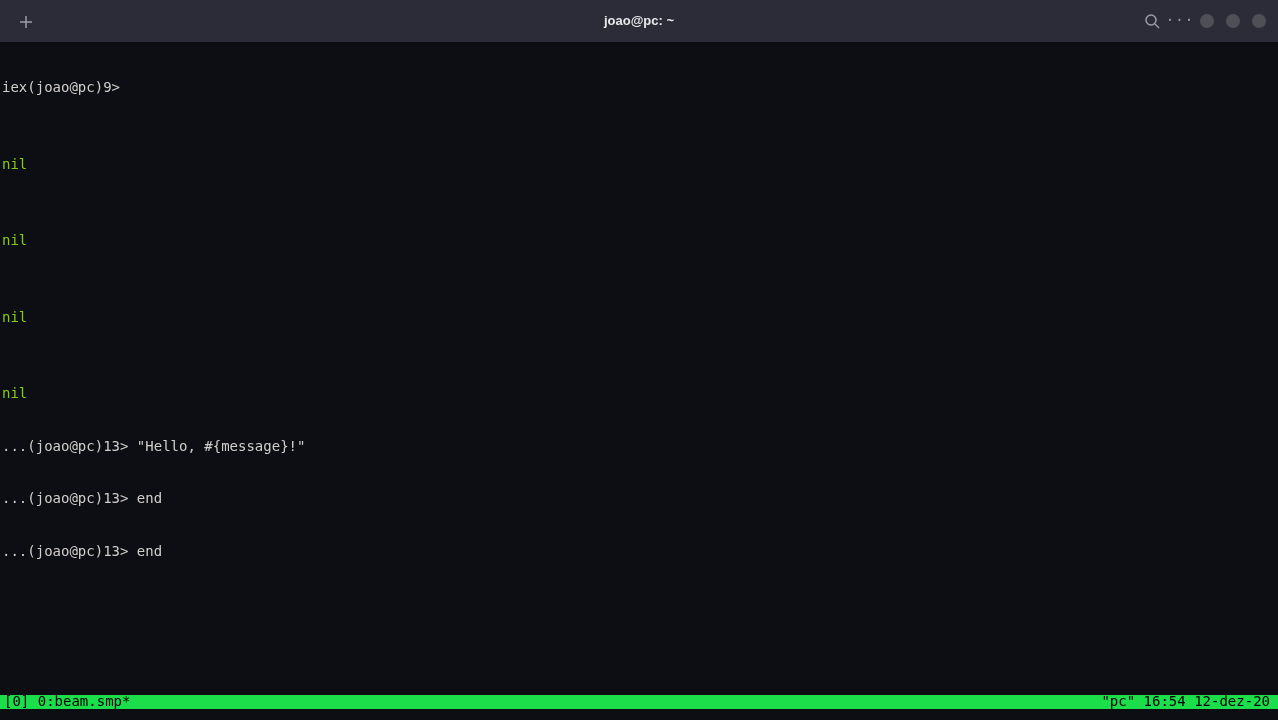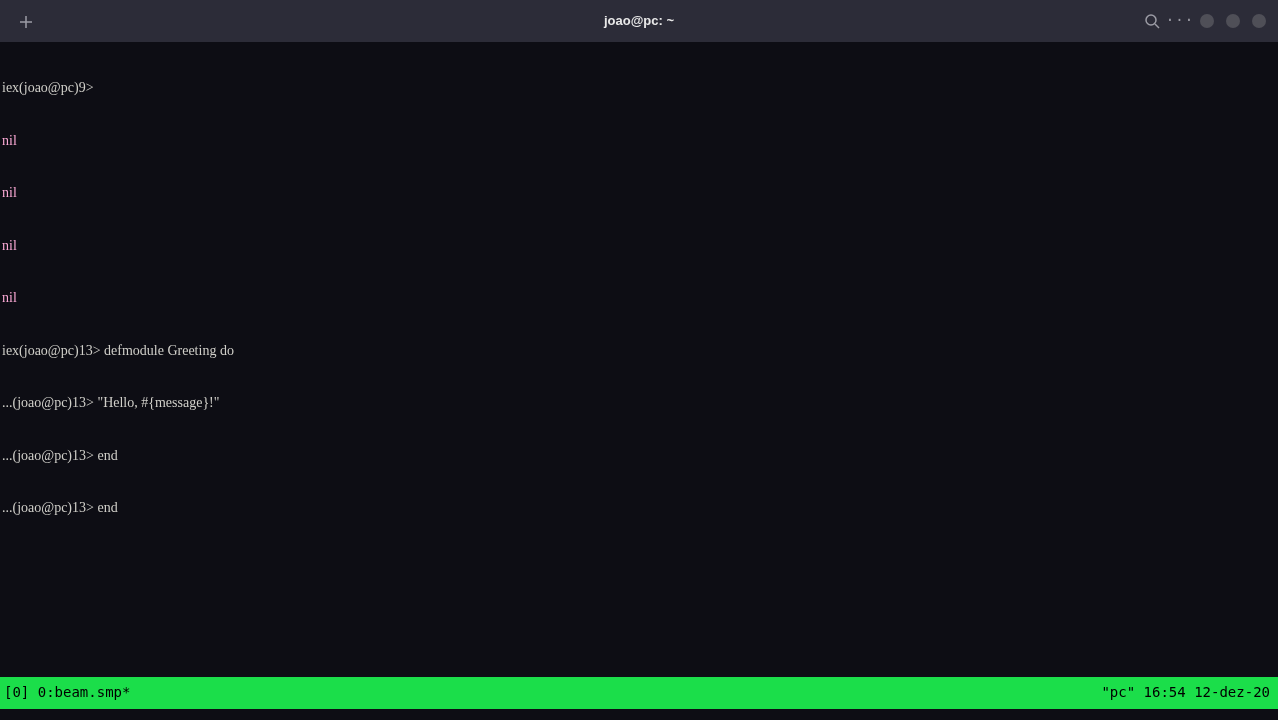--- a/index.html
+++ b/index.html
@@ -69,29 +69,28 @@
   height: 14px;
   border-radius: 50%;
   background: #4f4f57;
 }
 .terminal {
   padding: 2px 2px 0 2px;
   white-space: pre;
 }
 .line {
   min-height: 17.5px;
-  font-family: Liberation Serif, serif;
 }
-.nil { color: #f9a8d4; }
+.nil { color: #84cc16; margin-top: 24px; }
 .statusbar {
   position: absolute;
   left: 0;
   right: 0;
   bottom: 11px;
-  height: 32px;
+  height: 14px;
   background: #1bde4a;
   color: #000;
   display: flex;
   align-items: center;
   font-size: 14px;
   padding: 0 4px;
 }
 .status-left { flex: 0 0 auto; }
 .status-spacer { flex: 1; }
 .status-right { flex: 0 0 auto; padding-right: 4px; }
@@ -119,21 +118,20 @@
     <div class="circle"></div>
   </div>
 </div>
 
 <div class="terminal">
   <div class="line">iex(joao@pc)9&gt;</div>
   <div class="line nil">nil</div>
   <div class="line nil">nil</div>
   <div class="line nil">nil</div>
   <div class="line nil">nil</div>
-  <div class="line">iex(joao@pc)13&gt; defmodule Greeting do</div>
   <div class="line">...(joao@pc)13&gt; "Hello, #{message}!"</div>
   <div class="line">...(joao@pc)13&gt; end</div>
   <div class="line">...(joao@pc)13&gt; end</div>
   
   
   
   
   
 
   

